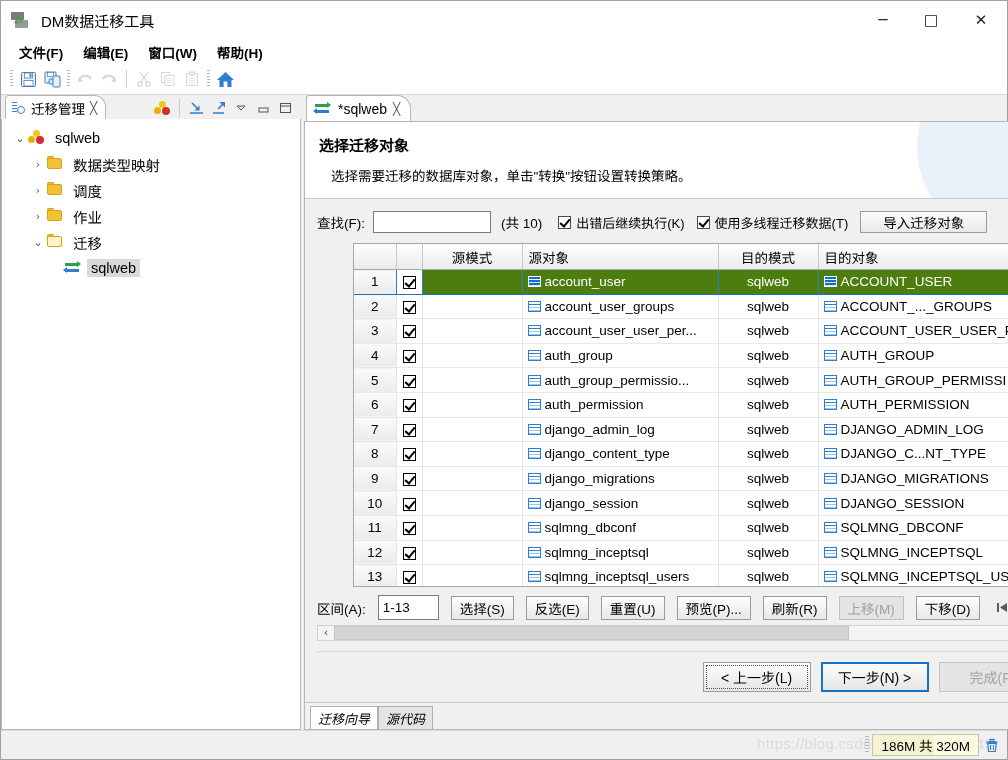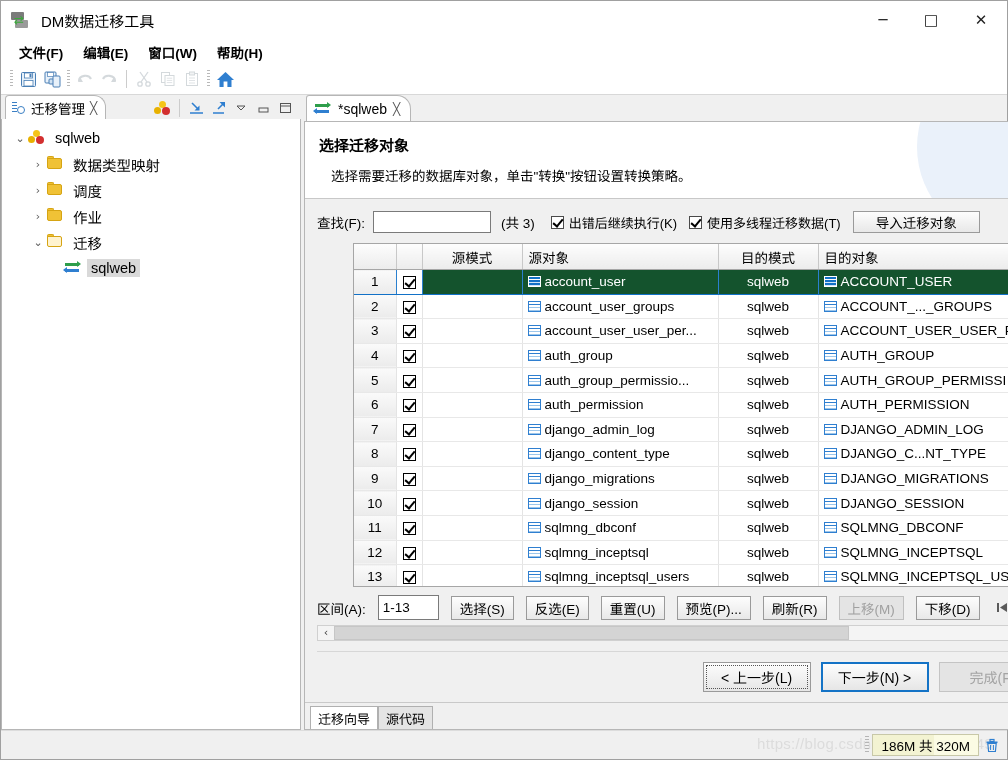--- a/index.html
+++ b/index.html
@@ -121,21 +121,21 @@
   table.grid{border-collapse:collapse;width:100%;table-layout:fixed;font-size:13.5px;}
   table.grid th{background:linear-gradient(#fdfdfd,#ececec);border-right:1px solid #c8c8c8;
                 border-bottom:1px solid #a6a6a6;height:25px;font-weight:normal;
                 padding:0 6px;text-align:left;white-space:nowrap;overflow:hidden;}
   table.grid th.c{text-align:center;}
   table.grid td{border-right:1px solid #e4e4e4;border-bottom:1px solid #e8e8e8;height:23.6px;
                 padding:0 5px;white-space:nowrap;overflow:hidden;}
   td.rownum{background:linear-gradient(#fafafa,#ebebeb);border-right:1px solid #c0c0c0;
             text-align:center;color:#000;}
   td.cb{text-align:center;border-right:1px solid #e4e4e4;}
-  tr.sel td{background:#14532d;color:#fff;border-bottom-color:#1271c7;border-right-color:#2a80cf;}
+  tr.sel td{background:#4d7c0f;color:#fff;border-bottom-color:#1271c7;border-right-color:#2a80cf;}
   tr.sel td.rownum{background:linear-gradient(#fafafa,#ebebeb);color:#000;}
   tr.sel td.cb{background:#fff;}
   .cell{display:flex;align-items:center;gap:4px;overflow:hidden;}
   .tbl-ico{width:13px;height:11px;flex:0 0 auto;position:relative;
            border:1px solid #2f7fd0;box-sizing:border-box;background:#fff;}
   .tbl-ico::before{content:"";position:absolute;left:0;top:2px;right:0;height:1px;background:#2f7fd0;}
   .tbl-ico::after{content:"";position:absolute;left:0;top:5px;right:0;height:1px;
                   background:#9dc6ea;box-shadow:0 3px 0 #9dc6ea;}
   tr.sel .tbl-ico{border-color:#fff;background:#1271c7;}
   tr.sel .tbl-ico::before{background:#fff;}
@@ -163,21 +163,21 @@
         font-size:14px;display:flex;align-items:center;justify-content:center;
         font-family:inherit;color:#000;box-sizing:border-box;}
   .wbtn.focus{border:2px solid #1473c6;}
   .wbtn.dotted{outline:1px dotted #555;outline-offset:-4px;}
   .wbtn.disabled{color:#a4a4a4;background:#e4e4e4;border-color:#c4c4c4;}
 
   
   .bottabs{height:26px;display:flex;align-items:flex-end;padding-left:5px;background:#f0f0f0;
            border-top:1px solid #c9c9c9;flex:0 0 auto;}
   .btab{height:22px;display:flex;align-items:center;padding:0 7px;font-size:13px;
-        border:1px solid #b0b0b0;border-bottom:none;background:#e4e4e4;}
+        border:1px solid #b0b0b0;border-bottom:none;background:#e4e4e4;font-style:italic;}
   .btab.active{background:#fff;}
 
   
   .statusbar{height:28px;background:#f0f0f0;display:flex;align-items:center;
              justify-content:flex-end;padding-right:6px;position:relative;flex:0 0 auto;
              border-top:1px solid #dcdcdc;}
   .watermark{position:absolute;right:14px;top:4px;font-size:15px;color:#dcdcdc;
              white-space:nowrap;letter-spacing:.3px;pointer-events:none;}
   .mem-grip{width:4px;height:18px;margin-right:3px;z-index:1;
             background:repeating-linear-gradient(to bottom,#b5b5b5 0 1px,transparent 1px 3px);}
@@ -425,21 +425,21 @@
         <div class="wiz-head">
           <div class="wiz-title">选择迁移对象</div>
           <div class="wiz-sub">选择需要迁移的数据库对象，单击"转换"按钮设置转换策略。</div>
         </div>
 
         <div class="wiz-body">
 
           <div class="findrow">
             <span class="lbl">查找(F):</span>
             <input class="txtbox" style="width: 118px; margin-left: 8px;" value="">
-            <span class="cnt">(共 3)</span>
+            <span class="cnt">(共 10)</span>
             <label class="chk">
               <span class="cbox on"></span>
               <span>出错后继续执行(K)</span>
             </label>
             <label class="chk">
               <span class="cbox on"></span>
               <span>使用多线程迁移数据(T)</span>
             </label>
             <div class="btn" style="height:22px;padding:0 22px;">导入迁移对象</div>
           </div>

